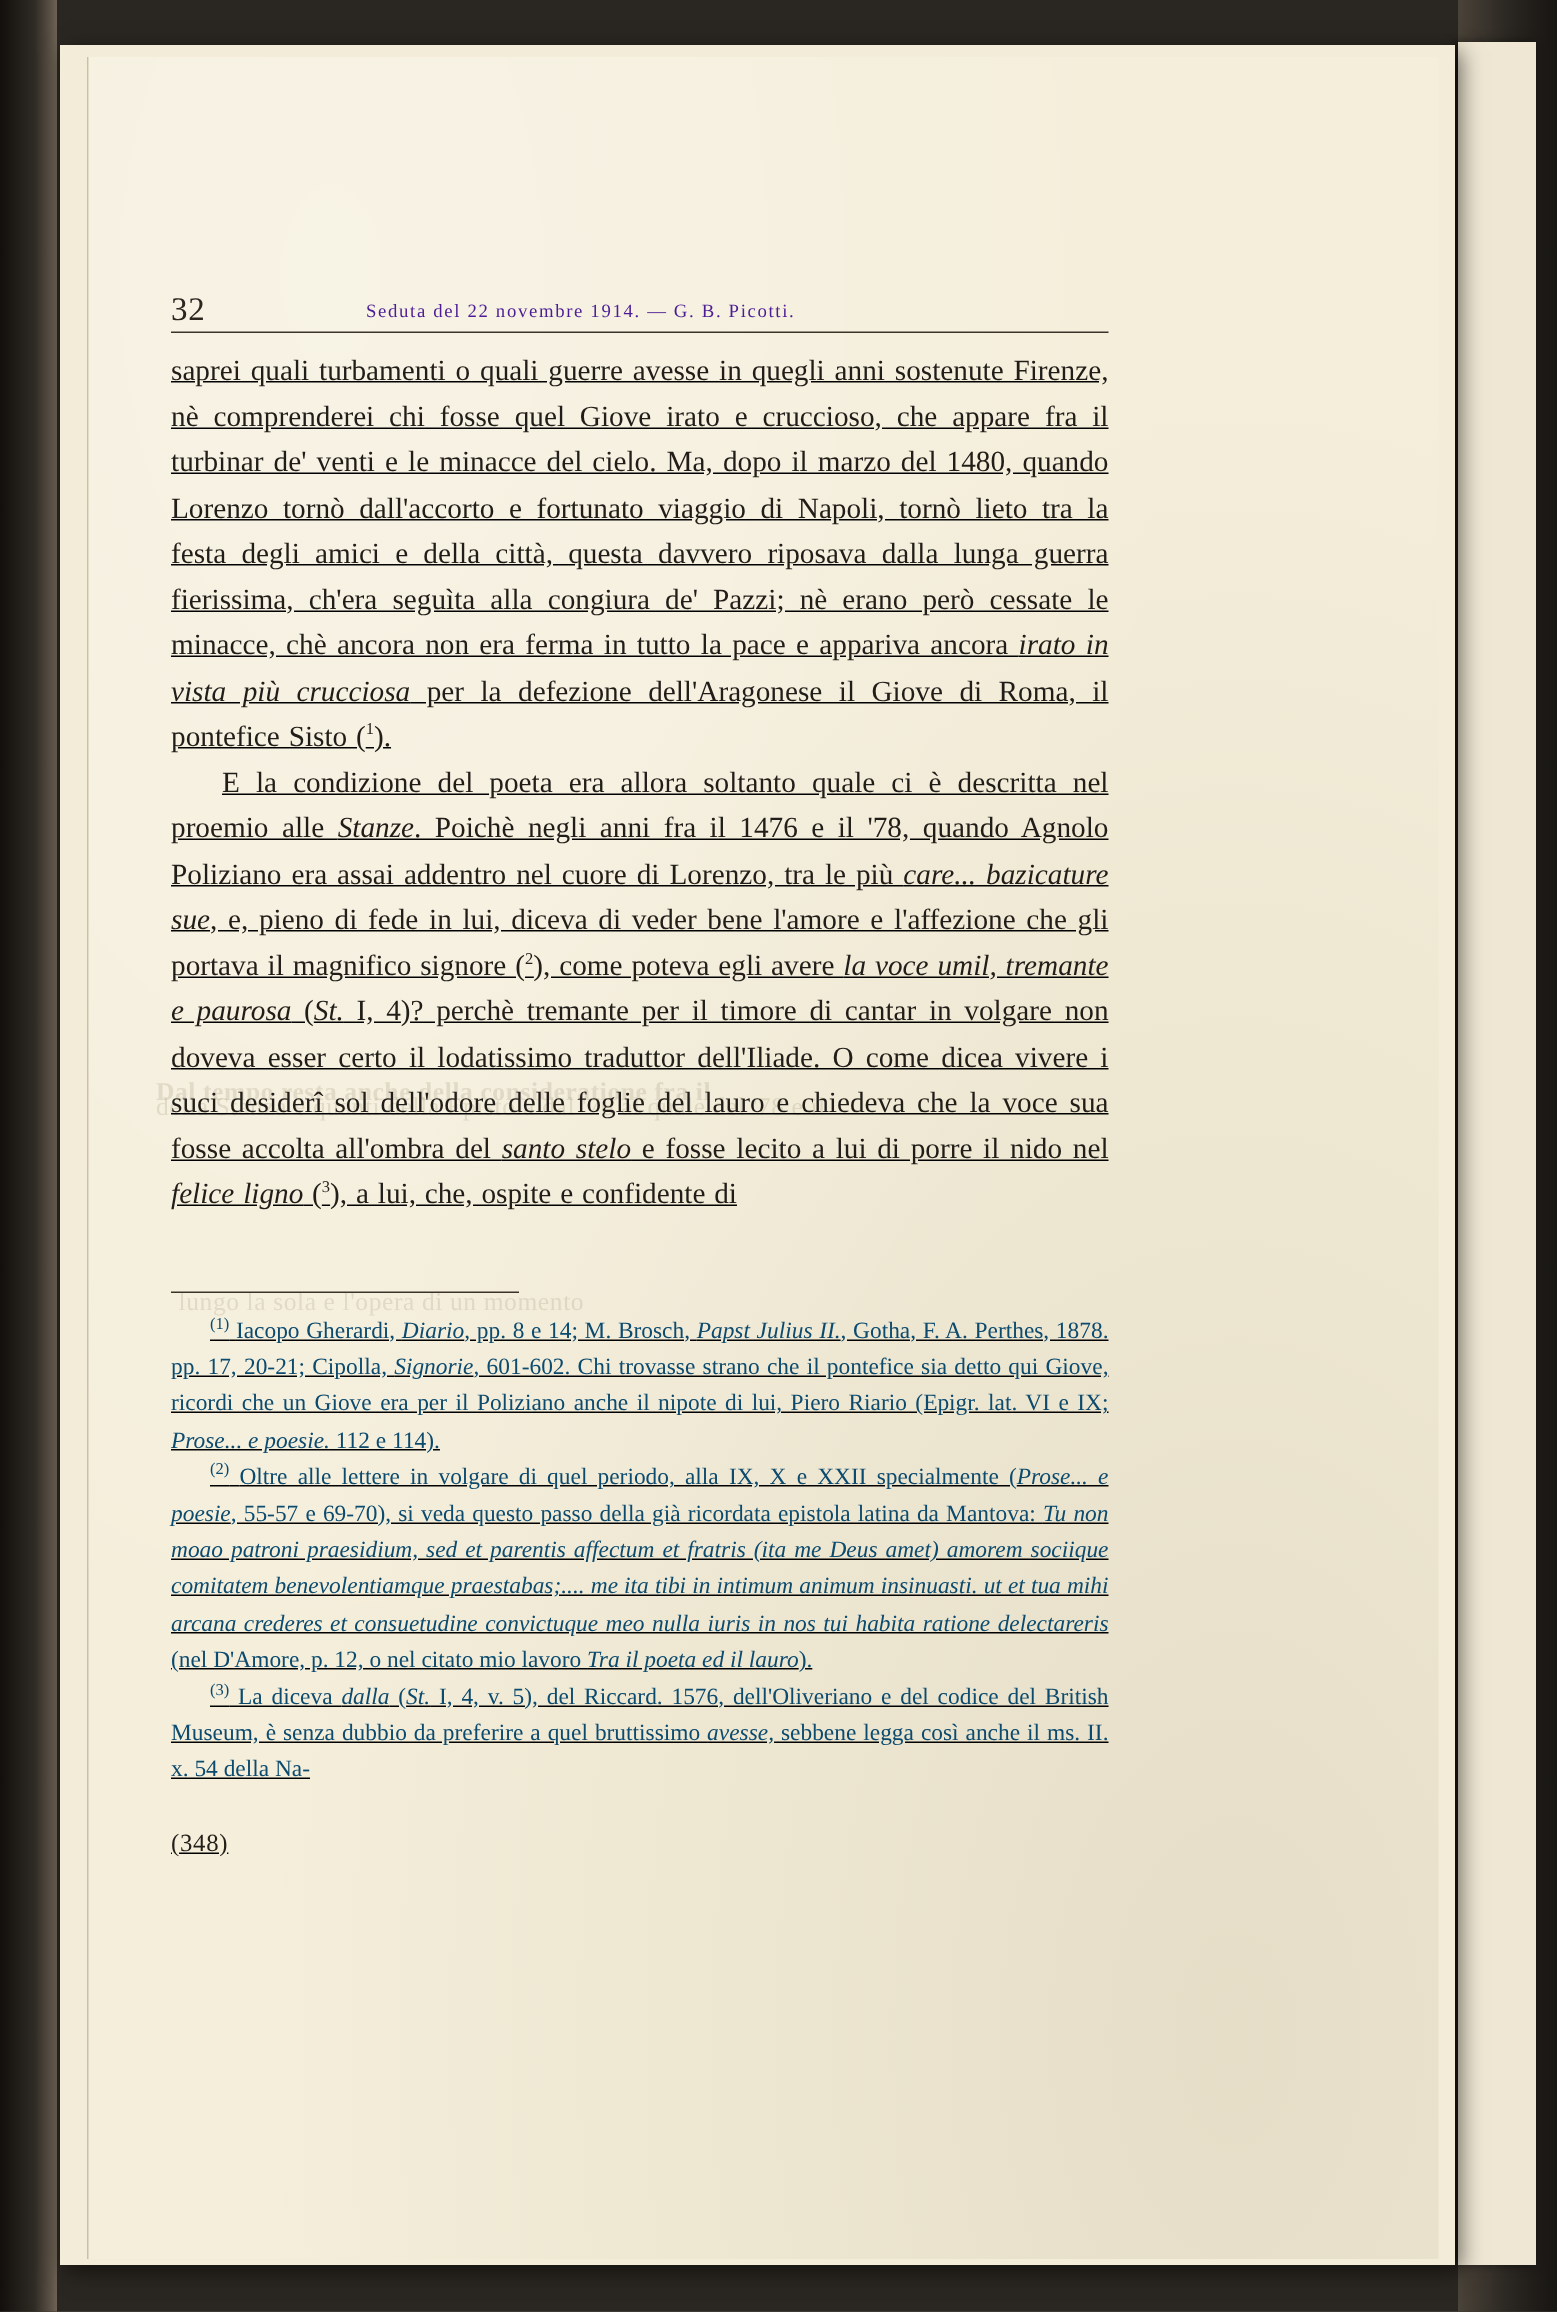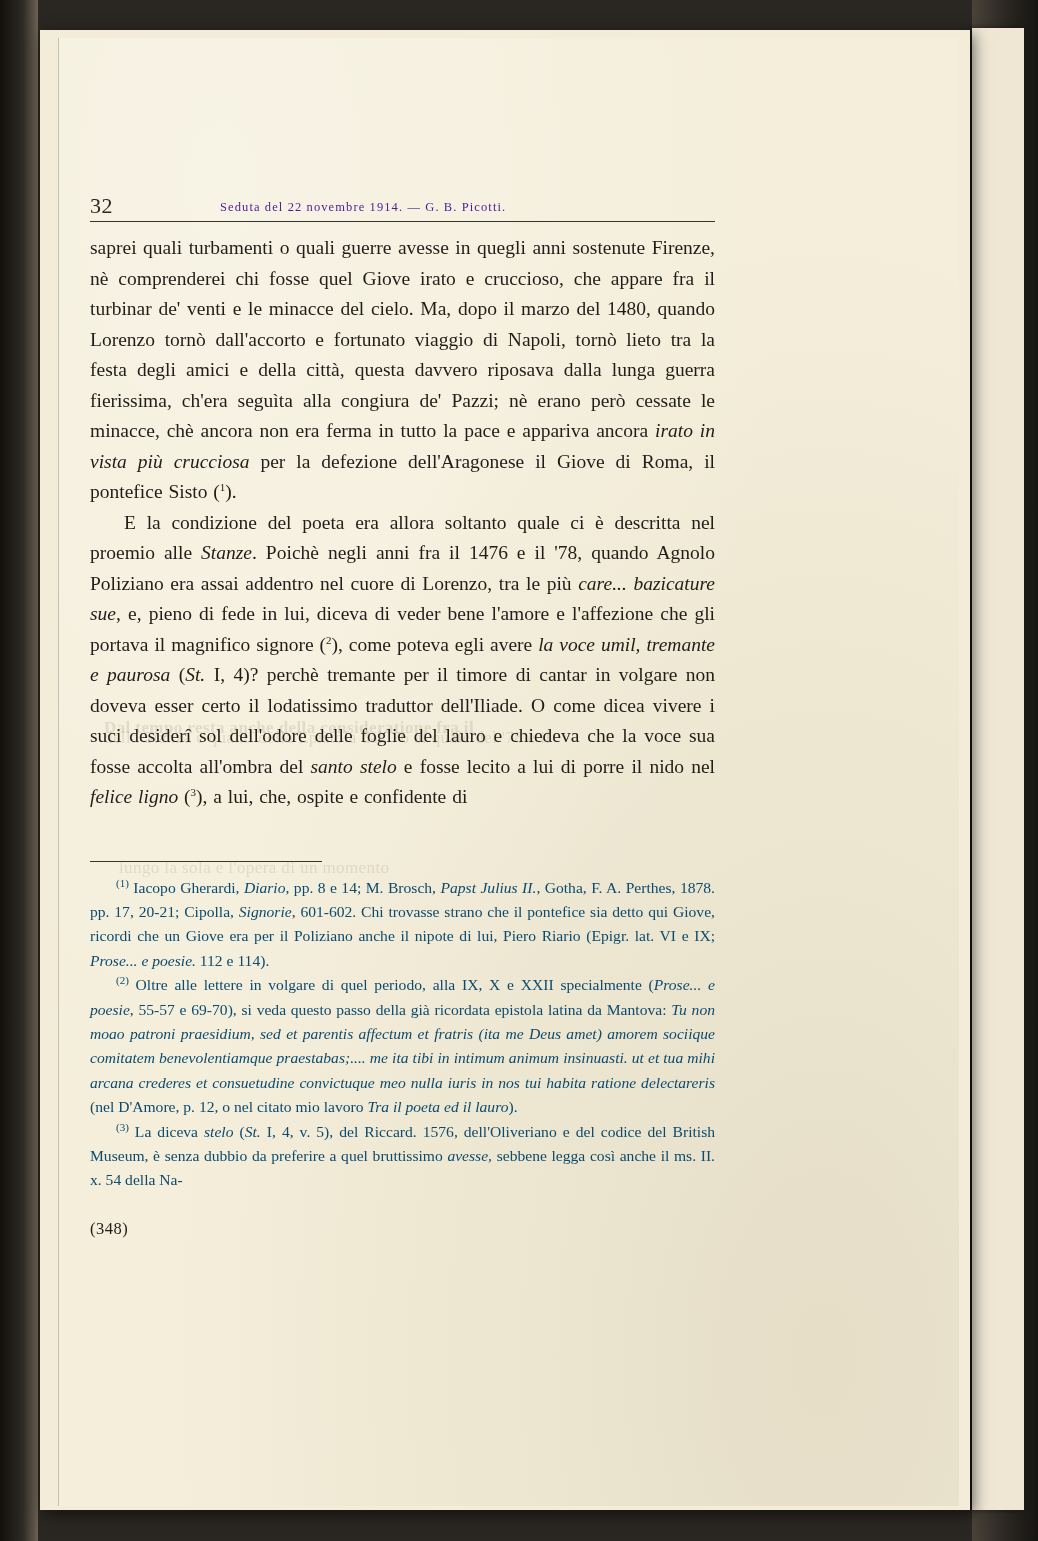--- a/index.html
+++ b/index.html
@@ -159,40 +159,40 @@
   <div class="page-next"></div>
 
   <div class="page">
     <div class="page-inner">
       <div class="paper-tint"></div>
 
       <div class="ghost" style="left:45px; top:690px;">della Stanza e quanti della Epistola dal '76 al quale del '78 e il</div>
       <div class="ghost" style="left:45px; top:680px;font-weight:bold;">Dal tempo resta anche della consideratione fra il</div>
       <div class="ghost" style="left:60px; top:820px;">lungo la sola e l'opera di un momento</div>
 
-      <div class="content" style="left:31px; top:155px;">
+      <div class="content" style="left:55px; top:155px;text-decoration:underline;">
 
         <div class="runhead">
           <span class="folio">32</span>
           <span class="runhead-title">Seduta del 22 novembre 1914. — G. B. Picotti.</span>
           <div class="rule"></div>
         </div>
 
         <div class="body-text">
           <p><span>saprei quali turbamenti o quali guerre avesse in quegli anni sostenute Firenze, nè comprenderei chi fosse quel Giove irato e cruccioso, che appare fra il turbinar de' venti e le minacce del cielo. Ma, dopo il marzo del 1480, quando Lorenzo tornò dall'accorto e fortunato viaggio di Napoli, tornò lieto tra la festa degli amici e della città, questa davvero riposava dalla lunga guerra fierissima, ch'era seguìta alla congiura de' Pazzi; nè erano però cessate le minacce, chè ancora non era ferma in tutto la pace e appariva ancora </span><i>irato in vista più crucciosa</i><span> per la defezione dell'Aragonese il Giove di Roma, il pontefice Sisto (</span><sup>1</sup><span>).</span></p>
 
           <p class="indent"><span>E la condizione del poeta era allora soltanto quale ci è descritta nel proemio alle </span><i>Stanze</i><span>. Poichè negli anni fra il 1476 e il '78, quando Agnolo Poliziano era assai addentro nel cuore di Lorenzo, tra le più </span><i>care... bazicature sue</i><span>, e, pieno di fede in lui, diceva di veder bene l'amore e l'affezione che gli portava il magnifico signore (</span><sup>2</sup><span>), come poteva egli avere </span><i>la voce umil, tremante e paurosa</i><span> (</span><i>St.</i><span> I, 4)? perchè tremante per il timore di cantar in volgare non doveva esser certo il lodatissimo traduttor dell'Iliade. O come dicea vivere i suci desiderî sol dell'odore delle foglie del lauro e chiedeva che la voce sua fosse accolta all'ombra del </span><i>santo stelo</i><span> e fosse lecito a lui di porre il nido nel </span><i>felice ligno</i><span> (</span><sup>3</sup><span>), a lui, che, ospite e confidente di</span></p>
         </div>
 
         <div class="notes">
           <div class="note-rule"></div>
           <div id="footnotes">
               <p><sup>(1)</sup> <span>Iacopo Gherardi, </span><i>Diario</i><span>, pp. 8 e 14; M. Brosch, </span><i>Papst Julius II.</i><span>, Gotha, F. A. Perthes, 1878. pp. 17, 20-21; Cipolla, </span><i>Signorie</i><span>, 601-602. Chi trovasse strano che il pontefice sia detto qui Giove, ricordi che un Giove era per il Poliziano anche il nipote di lui, Piero Riario (Epigr. lat. VI e IX; </span><i>Prose... e poesie.</i><span> 112 e 114).</span></p>
               <p><sup>(2)</sup> <span>Oltre alle lettere in volgare di quel periodo, alla IX, X e XXII specialmente (</span><i>Prose... e poesie</i><span>, 55-57 e 69-70), si veda questo passo della già ricordata epistola latina da Mantova: </span><i>Tu non moao patroni praesidium, sed et parentis affectum et fratris (ita me Deus amet) amorem sociique comitatem benevolentiamque praestabas;.... me ita tibi in intimum animum insinuasti. ut et tua mihi arcana crederes et consuetudine convictuque meo nulla iuris in nos tui habita ratione delectareris</i><span> (nel D'Amore, p. 12, o nel citato mio lavoro </span><i>Tra il poeta ed il lauro</i><span>).</span></p>
-              <p><sup>(3)</sup> <span>La diceva </span><i>stelo</i><span> (</span><i>St.</i><span> I, 4, v. 5), del Riccard. 1576, dell'Oliveriano e del codice del British Museum, è senza dubbio da preferire a quel bruttissimo </span><i>avesse,</i><span> sebbene legga così anche il ms. II. x. 54 della Na-</span></p>
+              <p><sup>(3)</sup> <span>La diceva </span><i>dalla</i><span> (</span><i>St.</i><span> I, 4, v. 5), del Riccard. 1576, dell'Oliveriano e del codice del British Museum, è senza dubbio da preferire a quel bruttissimo </span><i>avesse,</i><span> sebbene legga così anche il ms. II. x. 54 della Na-</span></p>
             </div>
         </div>
 
         <div class="pagenum">(348)</div>
 
       </div>
     </div>
   </div>
 </div>
 

